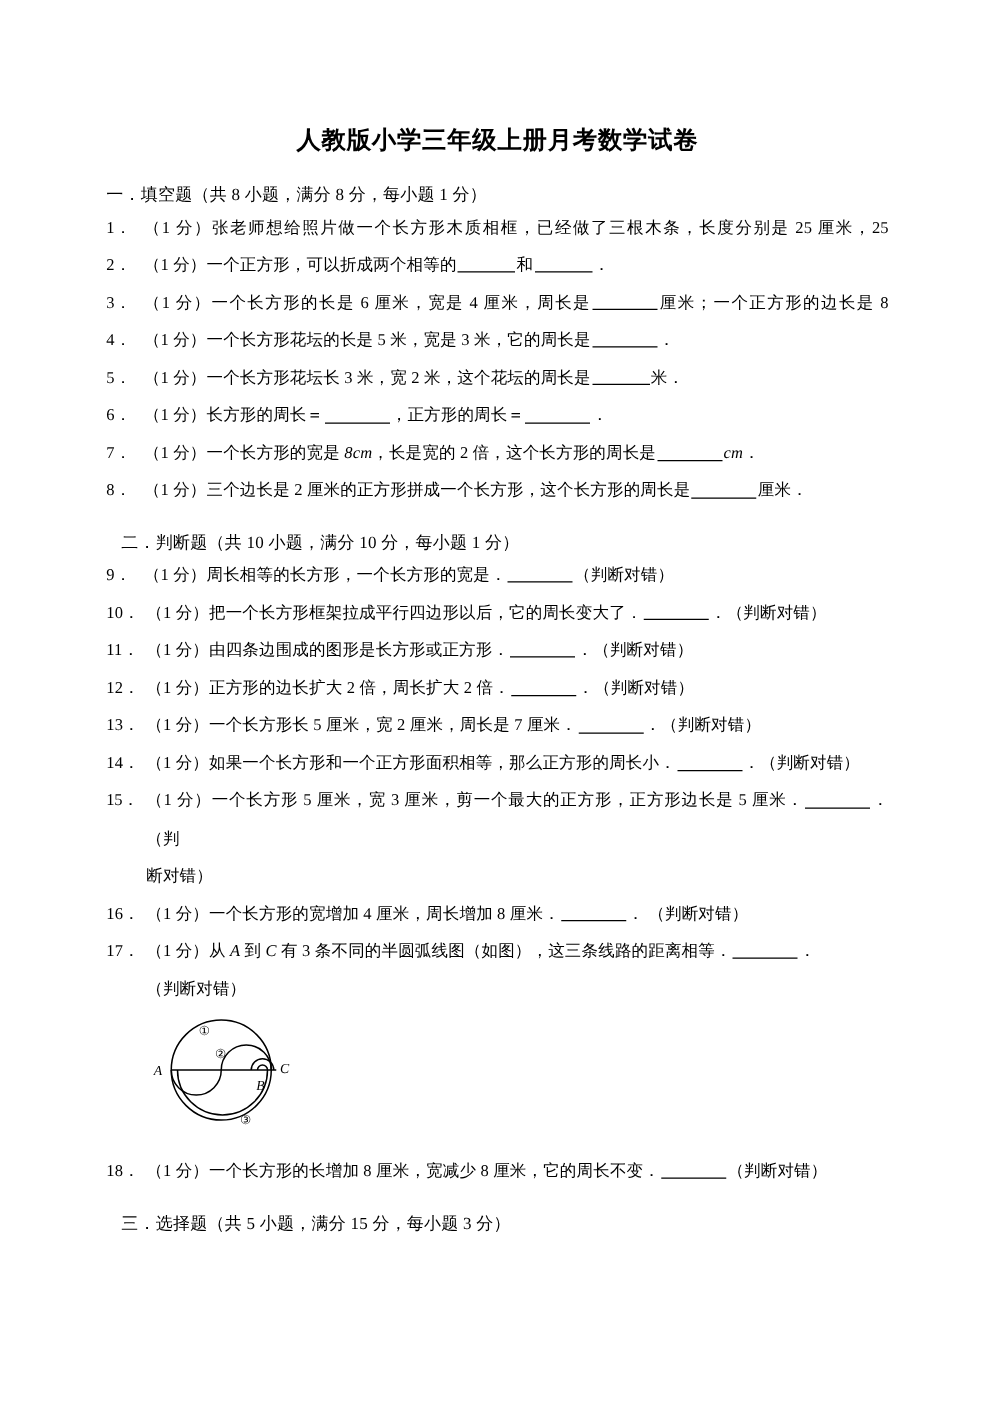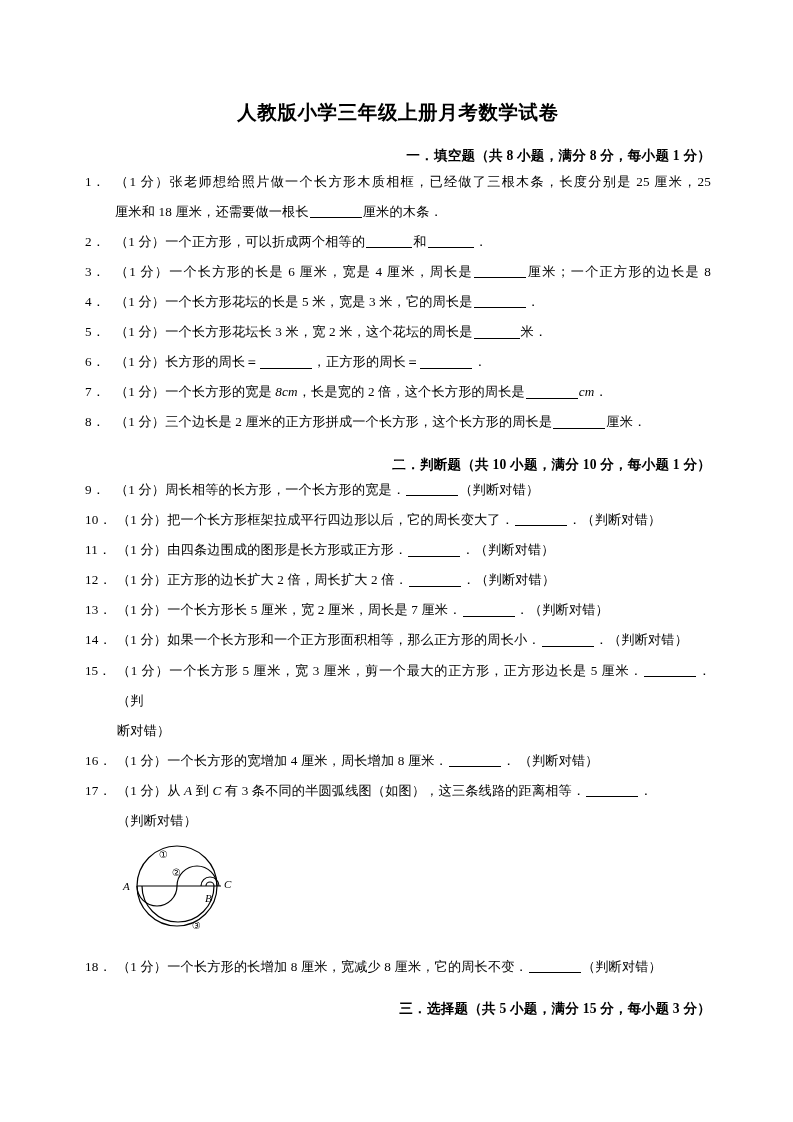--- a/index.html
+++ b/index.html
@@ -27,26 +27,25 @@
     text-align: center;
     font-size: 19.5px;
     font-weight: bold;
     letter-spacing: 0.6px;
     margin-top: 100px;
     margin-bottom: 0;
     line-height: 1.3;
   }
   .section-head {
     font-size: 13.6px;
-    font-weight: bold;
+    font-weight: normal;
     letter-spacing: 0.2px;
     margin-top: 21px;
     margin-bottom: 0;
     line-height: 1.5;
-    text-align: right;
   }
   .section-head.tight { margin-top: 17px; margin-left: 12px; }
 
   .q {
     position: relative;
     font-size: 13.2px;
     line-height: 2.28;
     letter-spacing: 0.15px;
     padding-left: 30px;
     margin: 0;
@@ -94,23 +93,20 @@
 
   <div class="doc-title">人教版小学三年级上册月考数学试卷</div>
 
   <div class="section-head">一．填空题（共 8 小题，满分 8 分，每小题 1 分）</div>
 
   <div class="q">
     <span class="num">1．</span>
     <span class="justify-full" style="display:block">
       <span>（1 分）</span><span>张老师想给照片做一个长方形木质相框，已经做了三根木条，长度分别是 25 厘米，25</span>
     </span>
-    <span style="display:block">
-      <span>厘米和 18 厘米，还需要做一根长</span><span class="blank b-md"></span><span>厘米的木条．</span>
-    </span>
   </div>
 
   <div class="q">
     <span class="num">2．</span>
     <span>（1 分）</span><span>一个正方形，可以折成两个相等的</span><span class="blank b-sm"></span><span>和</span><span class="blank b-sm"></span><span>．</span>
   </div>
 
   <div class="q">
     <span class="num">3．</span>
     <span class="justify-full" style="display:block">

